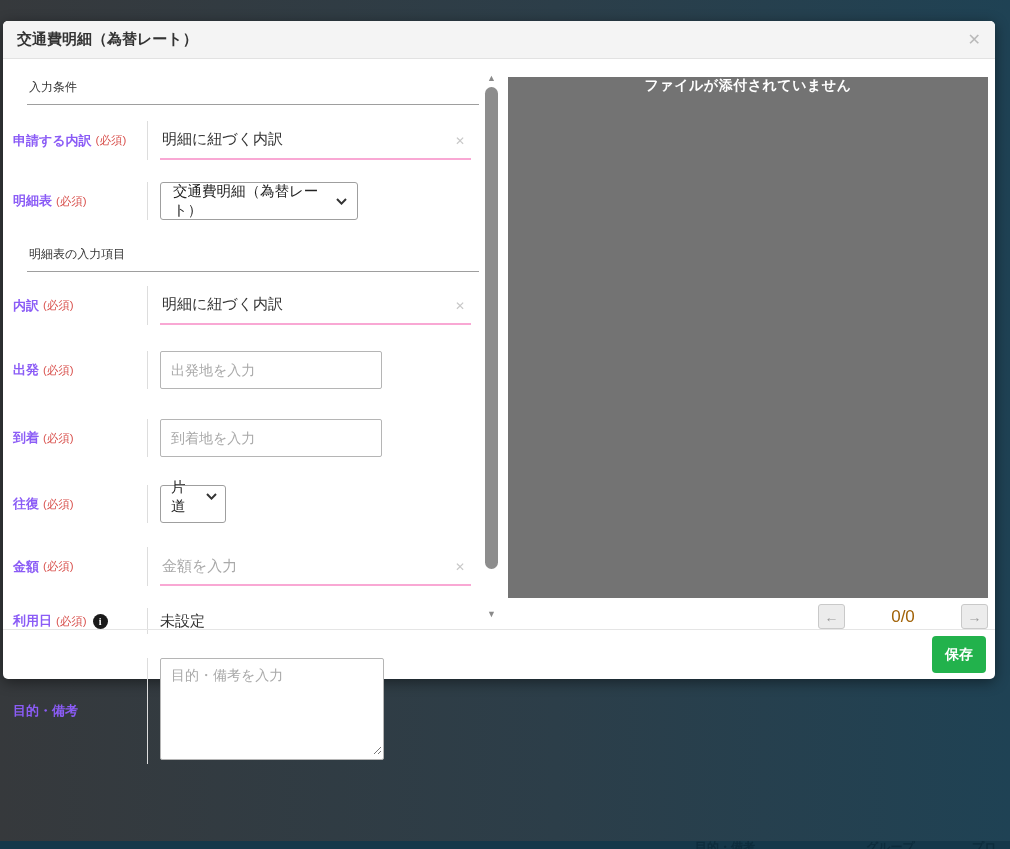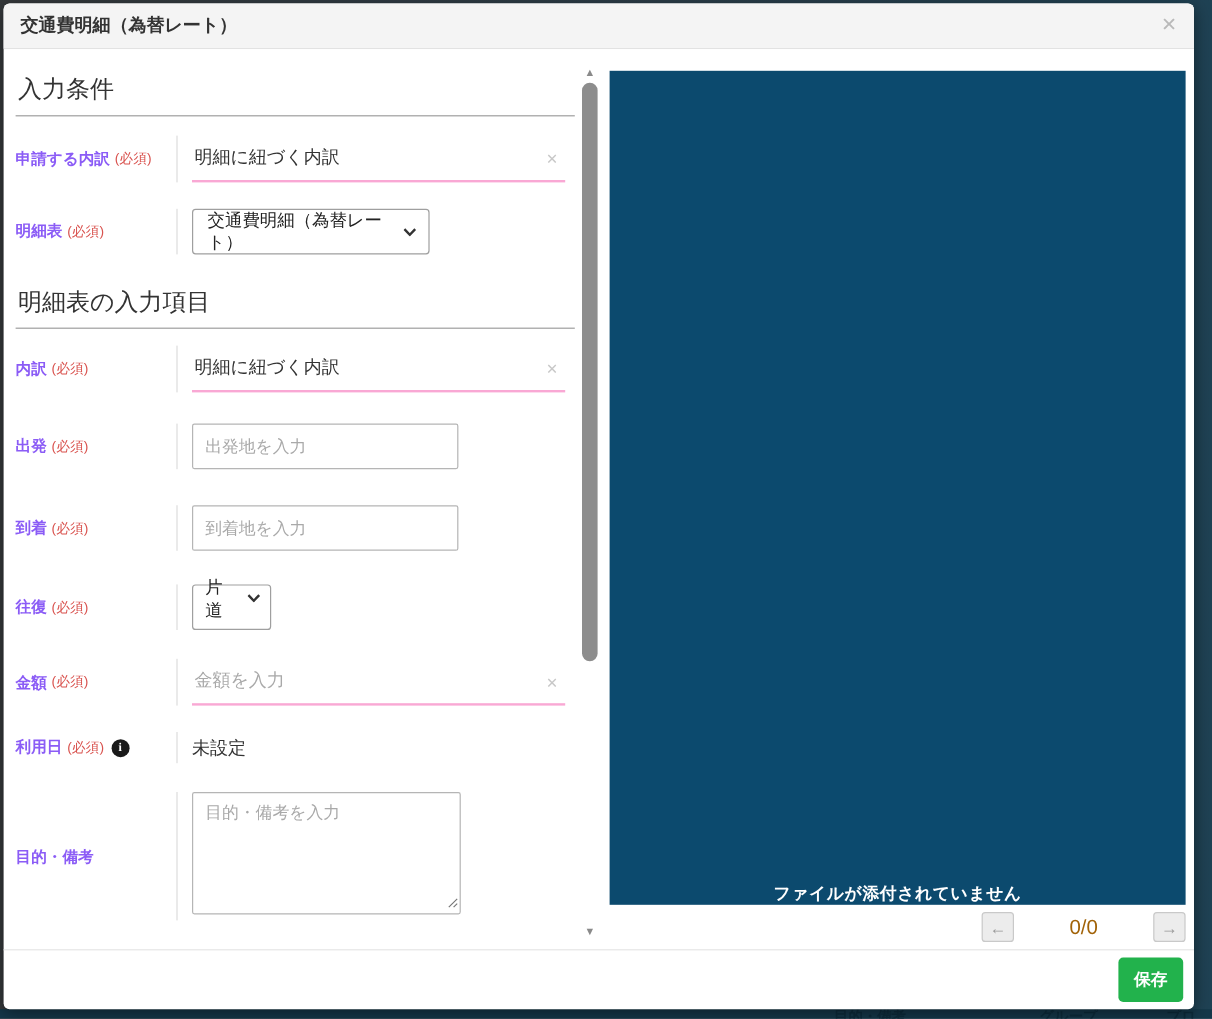--- a/index.html
+++ b/index.html
@@ -12,38 +12,38 @@
   .bottom-strip {
     position:absolute; left:0; bottom:0; width:1010px; height:8px;
     background:#15384a; overflow:hidden; z-index:0;
   }
   .bottom-strip span {
     position:absolute; top:-2px; color:#0d2c3c; font-size:12px; font-weight:bold;
   }
   .bg-hint-1 { left:695px; } .bg-hint-2 { left:866px; } .bg-hint-3 { left:972px; }
 
   .modal {
-    position:absolute; left:3px; top:3px; width:992px; height:838px;
+    position:absolute; left:3px; top:21px; width:992px; height:658px;
     background:#fff; border-radius:5px; box-shadow:0 3px 14px rgba(0,0,0,.45);
     display:flex; flex-direction:column; z-index:1;
   }
   .modal-header {
     flex:none; height:38px; background:#f4f4f4; border-bottom:1px solid #e2e2e2;
     border-radius:5px 5px 0 0; display:flex; align-items:center; padding:0 14px;
   }
   .modal-title { font-size:15px; font-weight:bold; color:#333; }
   .close-btn { margin-left:auto; color:#b9b9b9; font-size:16px; font-weight:bold; cursor:pointer; line-height:1; }
 
   .modal-body { flex:1; min-height:0; display:flex; }
 
   
   .form-pane { width:478px; flex:none; padding:4px 0 0 8px; }
   .section-title {
-    font-size:20px; font-weight:normal; color:#333;
-    border-bottom:1px solid #9e9e9e; padding:8px 0 8px 2px; margin:8px 2px 16px 2px;
+    font-size:12px; font-weight:normal; color:#333;
+    border-bottom:1px solid #9e9e9e; padding:8px 0 8px 2px; margin:8px 2px 16px 16px;
   }
   .section-title.second { margin-top:16px; padding-top:10px; margin-bottom:14px; }
 
   .form-row { display:flex; }
   .row-1 { margin-bottom:22px; } .row-2 { margin-bottom:0; }
   .row-3 { margin-bottom:26px; } .row-4 { margin-bottom:30px; }
   .row-5 { margin-bottom:28px; } .row-6 { margin-bottom:24px; }
   .row-7 { margin-bottom:22px; } .row-8 { margin-bottom:24px; }
 
   .label-cell {
@@ -104,22 +104,22 @@
   .scroll-up { top:15px; }
   .scroll-down { bottom:10px; }
   .scroll-thumb {
     position:absolute; left:2px; top:28px; width:13px; height:482px;
     background:#8d8d8d; border-radius:7px; cursor:grab;
   }
 
   
   .preview-pane { flex:1; padding:18px 7px 0 8px; display:flex; flex-direction:column; }
   .attachment-box {
-    height:695px; background:#0c4a6e;
-    display:flex; align-items:flex-end; justify-content:center;
+    height:695px; background:#737373;
+    display:flex; align-items:flex-start; justify-content:center;
   }
   .attachment-msg { color:#fff; font-weight:bold; font-size:14px; letter-spacing:.5px; }
   .pager {
     margin-top:6px; margin-left:auto; width:170px;
     display:flex; align-items:center; justify-content:space-between;
   }
   .pager-btn {
     width:27px; height:25px; background:#ececec; border:1px solid #c9c9c9;
     border-radius:3px; color:#999; font-size:14px; line-height:1;
     display:flex; align-items:center; justify-content:center; cursor:pointer;

